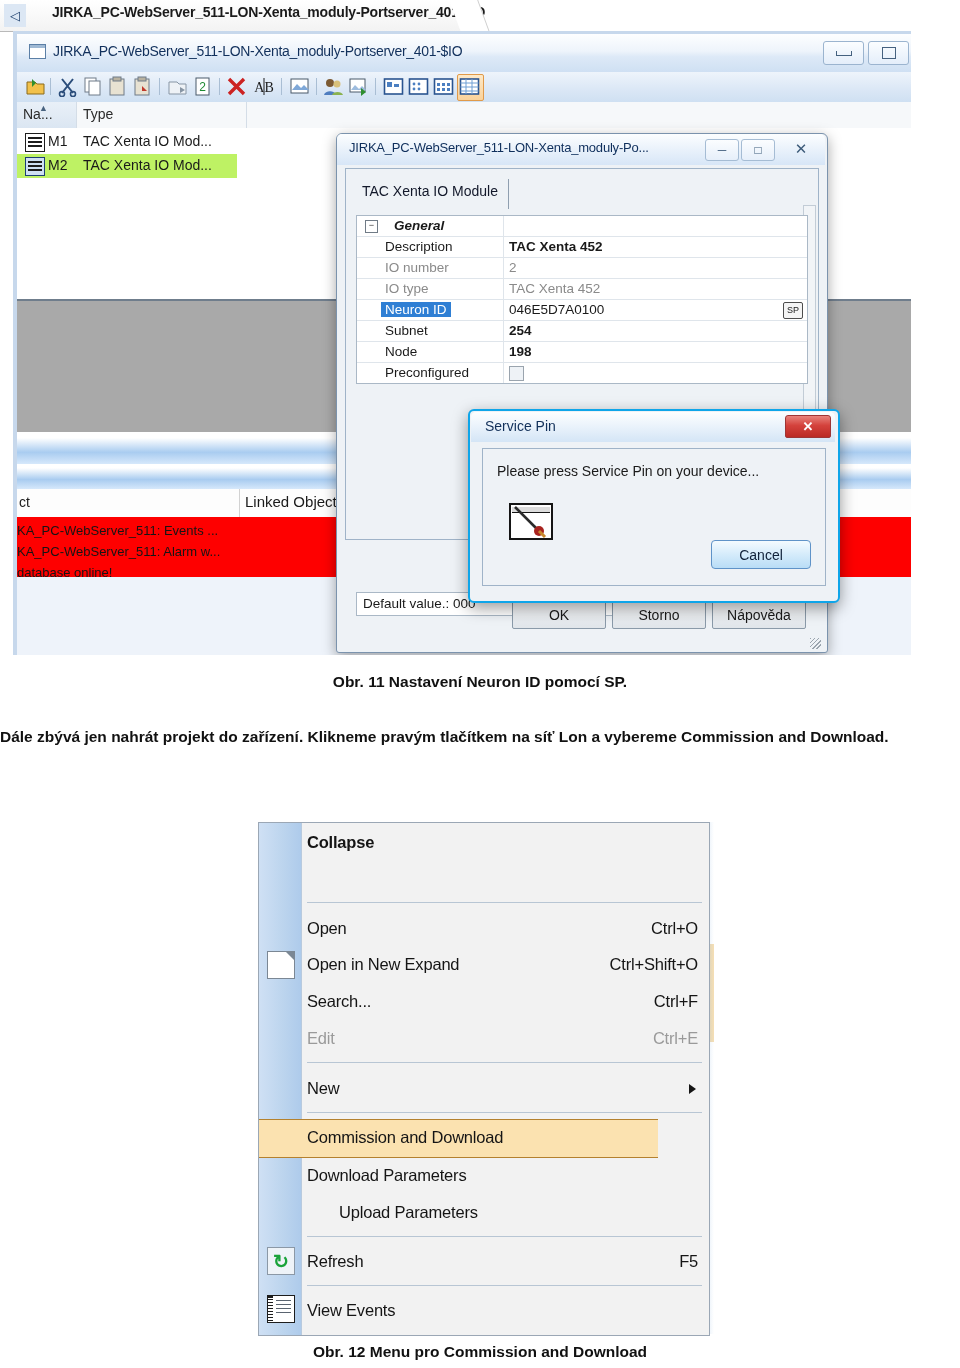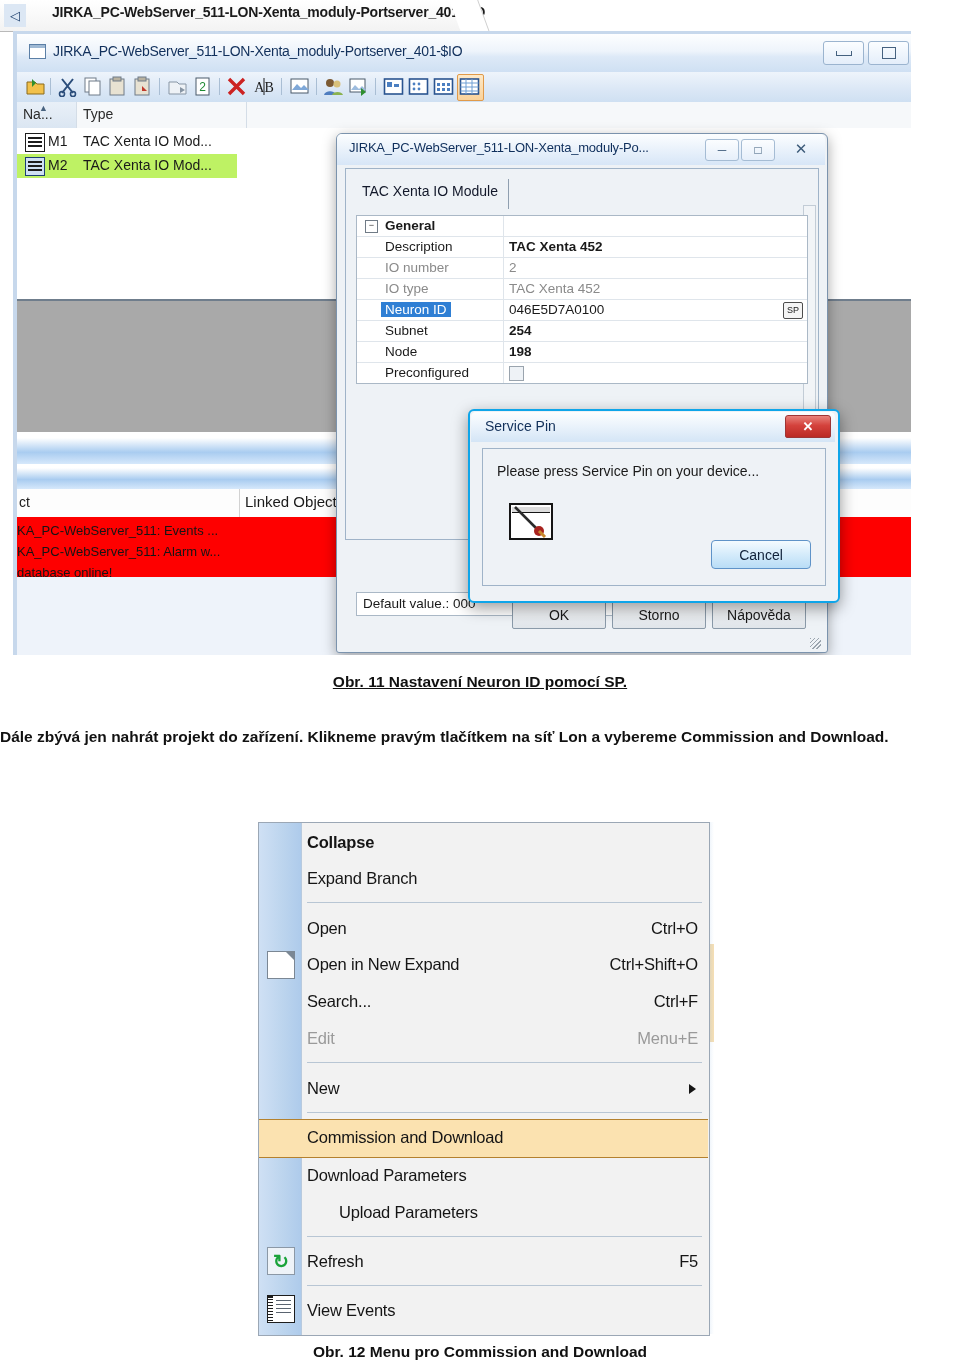--- a/index.html
+++ b/index.html
@@ -77,21 +77,21 @@
   .pd-wb{position:absolute;top:5px;width:32px;height:20px;border:1px solid #a5bcd4;border-radius:3px;
          background:linear-gradient(#fbfdff,#e6effa);display:flex;align-items:center;justify-content:center;color:#3c5a79;font-size:12px;}
   .pd-body{position:absolute;left:8px;top:34px;width:472px;height:370px;background:#eef2f6;border:1px solid #9fb3c8;}
   .pd-tab{position:absolute;left:8px;top:10px;height:26px;padding:4px 10px 0 8px;font-size:14px;color:#12182a;
           border-right:1px solid #8f9fb0;}
   .pd-grid{position:absolute;left:10px;top:46px;width:450px;background:#ffffff;border:1px solid #aab8c6;}
   .pg-row{position:relative;height:20px;border-bottom:1px solid #dfe5eb;font-size:13.5px;color:#1a1a1a;}
   .pg-label{position:absolute;left:28px;top:2px;}
   .pg-value{position:absolute;left:152px;top:2px;}
   .pg-split{position:absolute;left:146px;top:0;width:1px;height:20px;background:#dfe5eb;}
-  .pg-row.group .pg-label{left:28px;font-weight:bold;}
+  .pg-row.group .pg-label{left:37px;font-weight:bold;font-style:italic;}
   .pg-expander{position:absolute;left:8px;top:4px;width:11px;height:11px;border:1px solid #707b86;background:#fff;
                font-size:9px;line-height:9px;text-align:center;color:#333;}
   .pg-row.sel .pg-label{background:#2f7fd4;color:#fff;padding:0 4px;left:24px;}
   .pg-row.dim .pg-label,.pg-row.dim .pg-value{color:#8a8a8a;}
   .sp-btn{position:absolute;right:4px;top:2px;width:18px;height:15px;border:1px solid #4c4c4c;border-radius:2px;
           font-size:9px;text-align:center;line-height:14px;color:#1a1a1a;background:#f4f4f4;}
   .pg-check{position:absolute;left:152px;top:3px;width:13px;height:13px;border:1px solid #9aa4ae;background:#eef2f6;}
   .pd-default{position:absolute;left:10px;top:423px;width:340px;height:24px;background:#ffffff;border:1px solid #aab8c6;
               font-size:13.5px;color:#1a1a1a;padding:3px 0 0 6px;box-sizing:border-box;white-space:nowrap;}
   .pd-btnrow{position:absolute;left:0;top:466px;width:488px;height:30px;}
@@ -114,36 +114,36 @@
   .sp-panel{position:absolute;left:12px;top:37px;width:342px;height:136px;background:#eef2f6;border:1px solid #9fb3c8;}
   .sp-msg{position:absolute;left:14px;top:14px;font-size:14px;color:#1a1a1a;}
   .sp-icon{position:absolute;left:26px;top:54px;width:40px;height:33px;background:#fff;border:2px solid #151515;}
   .sp-icon:before{content:"";position:absolute;left:1px;top:2px;right:1px;height:5px;background:#dcdcdc;border-bottom:1.5px solid #151515;}
   .sp-pointer{position:absolute;left:30px;top:56px;width:34px;height:34px;}
   .sp-cancel{position:absolute;right:14px;bottom:16px;width:98px;height:27px;border:1px solid #5f93c8;border-radius:4px;
              background:linear-gradient(#f4fbff,#d6ecfb 48%,#b9ddf6);font-size:14px;color:#11223a;
              display:flex;align-items:center;justify-content:center;}
 
   
-  .cap1{position:absolute;left:0;top:673px;width:960px;text-align:center;font-size:15.5px;font-weight:bold;color:#111;text-decoration:underline;}
+  .cap1{position:absolute;left:0;top:673px;width:960px;text-align:center;font-size:15.5px;font-weight:bold;color:#111;}
   .para{position:absolute;left:0;top:722px;width:960px;font-size:15.5px;font-weight:bold;color:#111;line-height:29px;}
 
   
   .fig2{position:absolute;left:258px;top:822px;width:455px;height:512px;}
   .menu-behind{position:absolute;left:434px;top:0;width:22px;height:512px;
                background:linear-gradient(90deg,#8fb4da,#cfe0f2 40%,#ffffff);}
   .menu-behind-b{position:absolute;left:434px;top:122px;width:22px;height:98px;background:linear-gradient(90deg,#8fb4da,#f6dfb4);}
   .menu{position:absolute;left:0;top:0;width:450px;height:512px;background:#f2f2f2;border:1px solid #9ba7b5;}
   .gutter{position:absolute;left:0;top:0;width:42px;height:512px;
           background:linear-gradient(90deg,#cfe0f4,#bdd5ee 55%,#aecbeb);border-right:1px solid #b8cade;}
   .mi{position:absolute;left:42px;width:407px;height:37px;}
   .mi-label{position:absolute;left:6px;top:8px;font-size:16.5px;color:#151515;letter-spacing:-0.2px;}
   .mi-accel{position:absolute;right:10px;top:8px;font-size:16.5px;color:#151515;letter-spacing:-0.2px;}
   .mi.dim .mi-label,.mi.dim .mi-accel{color:#9a9a9a;}
-  .mi.hl{left:0;width:449px;background:#fbe2b0;border-top:1px solid #b4812e;border-bottom:1px solid #b4812e;}
+  .mi.hl{left:0;width:399px;background:#fbe2b0;border-top:1px solid #b4812e;border-bottom:1px solid #b4812e;}
   .mi.hl .mi-label{left:48px;}
   .msep{position:absolute;left:48px;width:395px;height:1px;background:#b8c6d4;}
   .submenu-arrow{position:absolute;right:12px;top:13px;width:0;height:0;
                  border-left:7px solid #151515;border-top:5px solid transparent;border-bottom:5px solid transparent;}
   .mi-icon{position:absolute;left:8px;width:26px;height:26px;}
   .ic-page{background:#fff;border:1.6px solid #7b8794;}
   .ic-page:after{content:"";position:absolute;right:0;top:0;border-top:8px solid #7b8794;border-left:8px solid transparent;}
   .ic-refresh{background:#eef3f8;border:1.5px solid #8b98a6;color:#19a33a;font-size:19px;font-weight:bold;
               display:flex;align-items:center;justify-content:center;line-height:1;}
   .ic-events{background:#fff;border:1.5px solid #1d1d1d;}
@@ -429,23 +429,20 @@
 <div class="fig2">
   <div class="menu-behind"></div>
   <div class="menu-behind-b"></div>
 
   <div class="menu">
     <div class="gutter"></div>
 
     <div class="mi" style="top:2px;">
       <div class="mi-label" style="font-weight:bold;">Collapse</div>
     </div>
-    <div class="mi" style="top:38px;">
-      <div class="mi-label">Expand Branch</div>
-    </div>
 
     <div class="msep" style="top:79px;"></div>
 
     <div class="mi" style="top:88px;">
       <div class="mi-label">Open</div>
       <div class="mi-accel">Ctrl+O</div>
     </div>
 
     <div class="mi-icon ic-page" style="top:128px;"></div>
     <div class="mi" style="top:124px;">
@@ -453,21 +450,21 @@
       <div class="mi-accel">Ctrl+Shift+O</div>
     </div>
 
     <div class="mi" style="top:161px;">
       <div class="mi-label">Search...</div>
       <div class="mi-accel">Ctrl+F</div>
     </div>
 
     <div class="mi dim" style="top:198px;">
       <div class="mi-label">Edit</div>
-      <div class="mi-accel">Menu+E</div>
+      <div class="mi-accel">Ctrl+E</div>
     </div>
 
     <div class="msep" style="top:239px;"></div>
 
     <div class="mi" style="top:248px;">
       <div class="mi-label">New</div>
       <div class="submenu-arrow"></div>
     </div>
 
     <div class="msep" style="top:289px;"></div>

